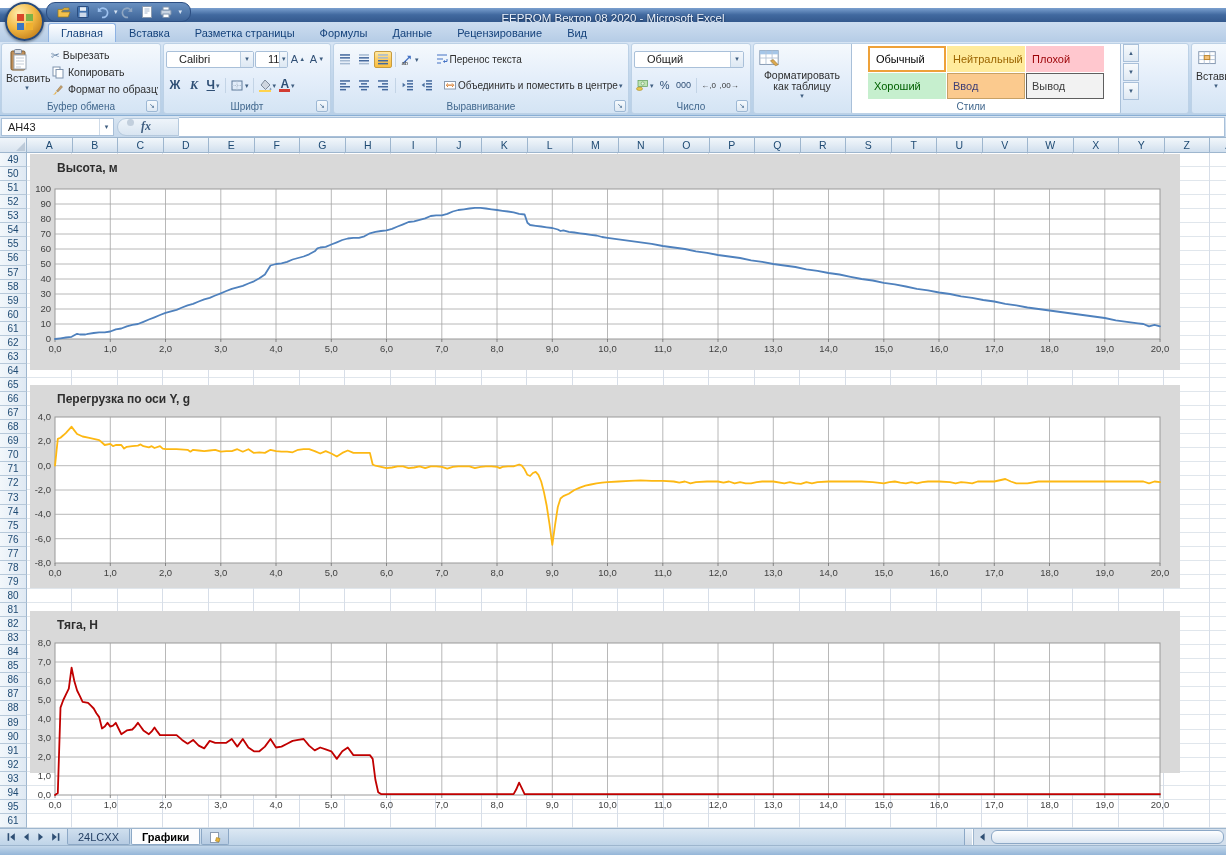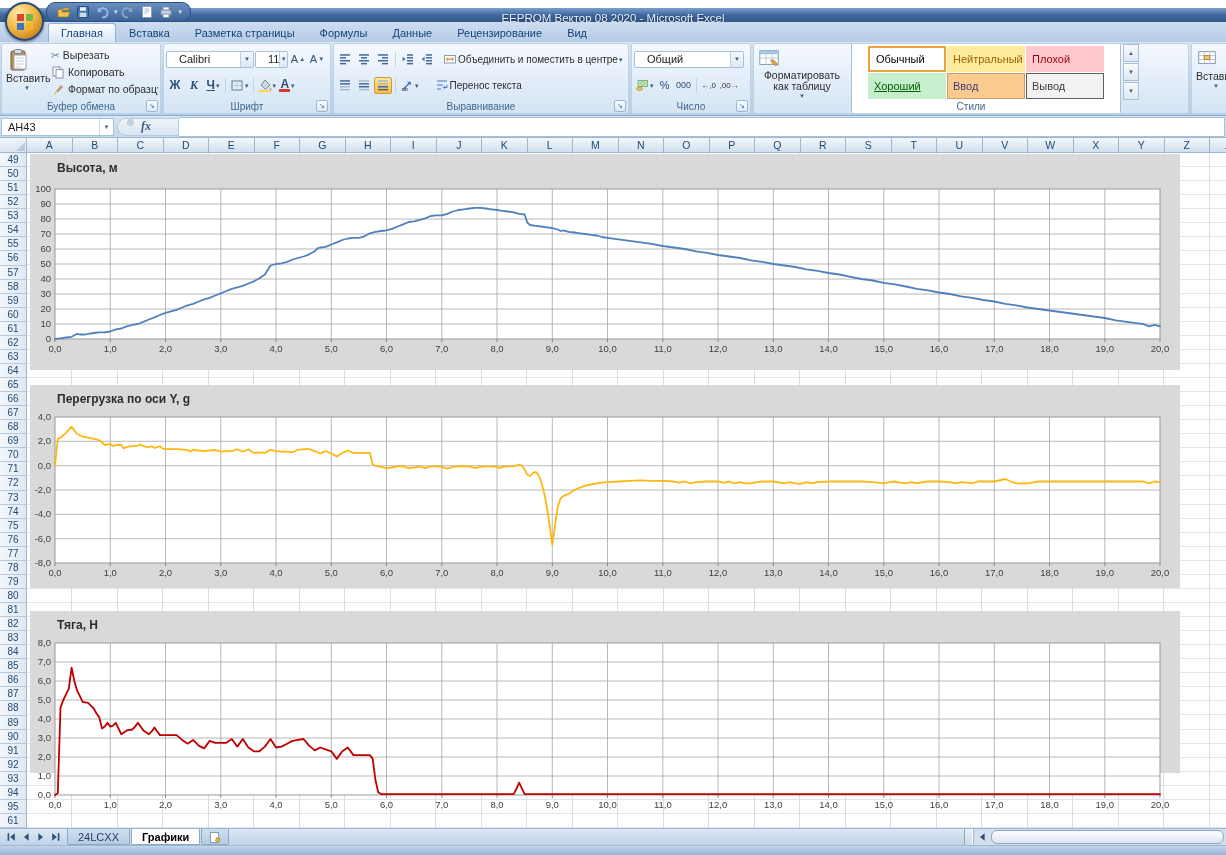--- a/index.html
+++ b/index.html
@@ -303,20 +303,73 @@
         </div>
     </div>
 
     <div class="grp g-align">
       <div class="grp-body" style="flex-direction:column;justify-content:space-around;">
         <div class="rrow">
           <div class="tbtn">
               <span style="display: inline-flex;">
                 <svg width="14" height="14" viewBox="0 0 14 14">
                   <rect x="2" y="2.2" width="10" height="1.5" fill="#44699d"></rect>
+                  <rect x="2" y="5.1" width="10" height="1.5" fill="#44699d"></rect>
+                  <rect x="2" y="8" width="10" height="1.5" fill="#a5bad2"></rect>
+                  <rect x="2" y="10.899999999999999" width="10" height="1.5" fill="#a5bad2"></rect>
+                </svg>
+              </span>
+            </div>
+          <div class="tbtn">
+              <span style="display: inline-flex;">
+                <svg width="14" height="14" viewBox="0 0 14 14">
+                  <rect x="2" y="2.2" width="10" height="1.5" fill="#a5bad2"></rect>
+                  <rect x="2" y="5.1" width="10" height="1.5" fill="#44699d"></rect>
+                  <rect x="2" y="8" width="10" height="1.5" fill="#44699d"></rect>
+                  <rect x="2" y="10.899999999999999" width="10" height="1.5" fill="#a5bad2"></rect>
+                </svg>
+              </span>
+            </div>
+          <div class="tbtn active">
+              <span style="display: inline-flex;">
+                <svg width="14" height="14" viewBox="0 0 14 14">
+                  <rect x="2" y="2.2" width="10" height="1.5" fill="#a5bad2"></rect>
+                  <rect x="2" y="5.1" width="10" height="1.5" fill="#a5bad2"></rect>
+                  <rect x="2" y="8" width="10" height="1.5" fill="#44699d"></rect>
+                  <rect x="2" y="10.899999999999999" width="10" height="1.5" fill="#44699d"></rect>
+                </svg>
+              </span>
+            </div>
+          <div class="sep"></div>
+          <div class="tbtn">
+              <span style="display: inline-flex;">
+                <svg width="14" height="14" viewBox="0 0 14 14">
+                  <path d="M3.5 11L10 4.5" stroke="#4472c4" stroke-width="1.2"></path>
+                  <path d="M10.8 7.6V3.8H7z" fill="#4472c4"></path>
+                  <text x="1.5" y="13" font-size="6" fill="#333">ab</text>
+                </svg>
+              </span>
+              <span class="car">▾</span>
+            </div>
+          <div style="margin-left:14px" class="rrow">
+            <span style="display: inline-flex;">
+                <svg width="14" height="14" viewBox="0 0 14 14">
+                  <path d="M2 3h10M2 7h6M2 11h4" stroke="#4472c4" stroke-width="1.2"></path>
+                  <path d="M12 7v2.5H9.5" fill="none" stroke="#4472c4" stroke-width="1"></path>
+                  <path d="M10 8l-2.2 1.5L10 11z" fill="#4472c4"></path>
+                </svg>
+              </span>
+            <span class="lbl-sm">Перенос текста</span>
+          </div>
+        </div>
+        <div class="rrow">
+          <div class="tbtn">
+              <span style="display: inline-flex;">
+                <svg width="14" height="14" viewBox="0 0 14 14">
+                  <rect x="2" y="2.2" width="10" height="1.5" fill="#44699d"></rect>
                   <rect x="2" y="5.1" width="6" height="1.5" fill="#44699d"></rect>
                   <rect x="2" y="8" width="10" height="1.5" fill="#44699d"></rect>
                   <rect x="2" y="10.899999999999999" width="6" height="1.5" fill="#44699d"></rect>
                 </svg>
               </span>
             </div>
           <div class="tbtn">
               <span style="display: inline-flex;">
                 <svg width="14" height="14" viewBox="0 0 14 14">
                   <rect x="2" y="2.2" width="10" height="1.5" fill="#44699d"></rect>
@@ -362,73 +415,20 @@
           <div style="margin-left:6px" class="rrow">
             <span style="display: inline-flex;">
                 <svg width="14" height="14" viewBox="0 0 14 14">
                   <rect x="1.5" y="3.5" width="11" height="7.5" fill="#fff" stroke="#8a9bb0"></rect>
                   <path d="M4.2 7.2h5.6" stroke="#d77f32" stroke-width="1.2"></path>
                   <path d="M5 5.4L3.2 7.2 5 9M9 5.4l1.8 1.8L9 9" fill="none" stroke="#d77f32" stroke-width="1"></path>
                 </svg>
               </span>
             <span class="lbl-sm">Объединить и поместить в центре</span>
             <span class="car">▾</span>
-          </div>
-        </div>
-        <div class="rrow">
-          <div class="tbtn">
-              <span style="display: inline-flex;">
-                <svg width="14" height="14" viewBox="0 0 14 14">
-                  <rect x="2" y="2.2" width="10" height="1.5" fill="#44699d"></rect>
-                  <rect x="2" y="5.1" width="10" height="1.5" fill="#44699d"></rect>
-                  <rect x="2" y="8" width="10" height="1.5" fill="#a5bad2"></rect>
-                  <rect x="2" y="10.899999999999999" width="10" height="1.5" fill="#a5bad2"></rect>
-                </svg>
-              </span>
-            </div>
-          <div class="tbtn">
-              <span style="display: inline-flex;">
-                <svg width="14" height="14" viewBox="0 0 14 14">
-                  <rect x="2" y="2.2" width="10" height="1.5" fill="#a5bad2"></rect>
-                  <rect x="2" y="5.1" width="10" height="1.5" fill="#44699d"></rect>
-                  <rect x="2" y="8" width="10" height="1.5" fill="#44699d"></rect>
-                  <rect x="2" y="10.899999999999999" width="10" height="1.5" fill="#a5bad2"></rect>
-                </svg>
-              </span>
-            </div>
-          <div class="tbtn active">
-              <span style="display: inline-flex;">
-                <svg width="14" height="14" viewBox="0 0 14 14">
-                  <rect x="2" y="2.2" width="10" height="1.5" fill="#a5bad2"></rect>
-                  <rect x="2" y="5.1" width="10" height="1.5" fill="#a5bad2"></rect>
-                  <rect x="2" y="8" width="10" height="1.5" fill="#44699d"></rect>
-                  <rect x="2" y="10.899999999999999" width="10" height="1.5" fill="#44699d"></rect>
-                </svg>
-              </span>
-            </div>
-          <div class="sep"></div>
-          <div class="tbtn">
-              <span style="display: inline-flex;">
-                <svg width="14" height="14" viewBox="0 0 14 14">
-                  <path d="M3.5 11L10 4.5" stroke="#4472c4" stroke-width="1.2"></path>
-                  <path d="M10.8 7.6V3.8H7z" fill="#4472c4"></path>
-                  <text x="1.5" y="13" font-size="6" fill="#333">ab</text>
-                </svg>
-              </span>
-              <span class="car">▾</span>
-            </div>
-          <div style="margin-left:14px" class="rrow">
-            <span style="display: inline-flex;">
-                <svg width="14" height="14" viewBox="0 0 14 14">
-                  <path d="M2 3h10M2 7h6M2 11h4" stroke="#4472c4" stroke-width="1.2"></path>
-                  <path d="M12 7v2.5H9.5" fill="none" stroke="#4472c4" stroke-width="1"></path>
-                  <path d="M10 8l-2.2 1.5L10 11z" fill="#4472c4"></path>
-                </svg>
-              </span>
-            <span class="lbl-sm">Перенос текста</span>
           </div>
         </div>
       </div>
       <div class="grp-foot">
           <span>Выравнивание</span>
           <span class="launcher">↘</span>
         </div>
     </div>
 
     <div class="grp g-num">
@@ -478,21 +478,21 @@
                 <path d="M13.5 15l5.5 5.5 3-1.2-5.3-5.6z" fill="#dca84e" stroke="#93702b" stroke-width="0.6"></path>
               </svg>
             </span>
           <span class="lbl">Форматировать как таблицу</span>
           <span class="car">▾</span>
         </div>
         <div class="gallery" id="style-gallery">
             <div class="stylecell sel" style="background: rgb(255, 255, 255); color: rgb(0, 0, 0);">Обычный</div>
             <div class="stylecell" style="background: rgb(255, 235, 156); color: rgb(156, 101, 0);">Нейтральный</div>
             <div class="stylecell" style="background: rgb(255, 199, 206); color: rgb(156, 0, 6);">Плохой</div>
-            <div class="stylecell" style="background: rgb(198, 239, 206); color: rgb(0, 97, 0); text-decoration: underline;">Хороший</div>
+            <div class="stylecell" style="background: rgb(198, 239, 206); color: rgb(0, 97, 0);">Хороший</div>
             <div class="stylecell" style="background: rgb(251, 202, 142); color: rgb(63, 63, 118); box-shadow: rgb(200, 161, 101) 0px 0px 0px 1px inset;">Ввод</div>
             <div class="stylecell" style="background: rgb(242, 242, 242); color: rgb(63, 63, 63); box-shadow: rgb(95, 95, 95) 0px 0px 0px 1px inset;">Вывод</div>
           </div>
         <div class="scrollcol" style="height:56px">
           <div class="scbtn">▲</div>
           <div class="scbtn">▼</div>
           <div class="scbtn">▼</div>
         </div>
       </div>
       <div class="grp-foot">

